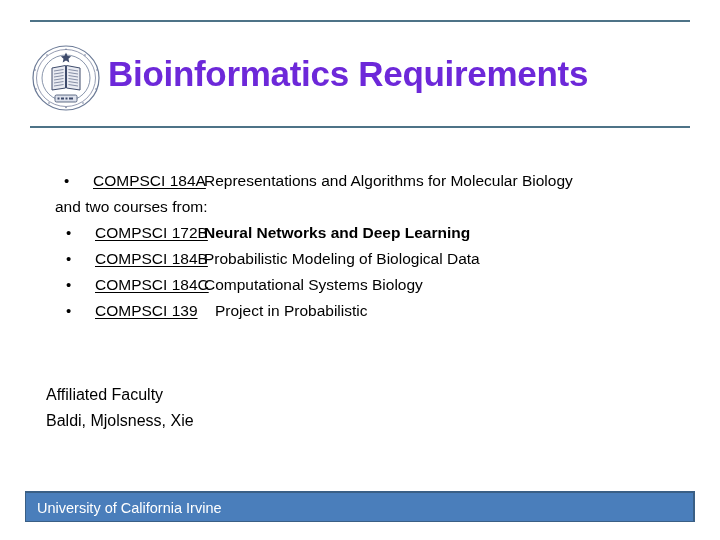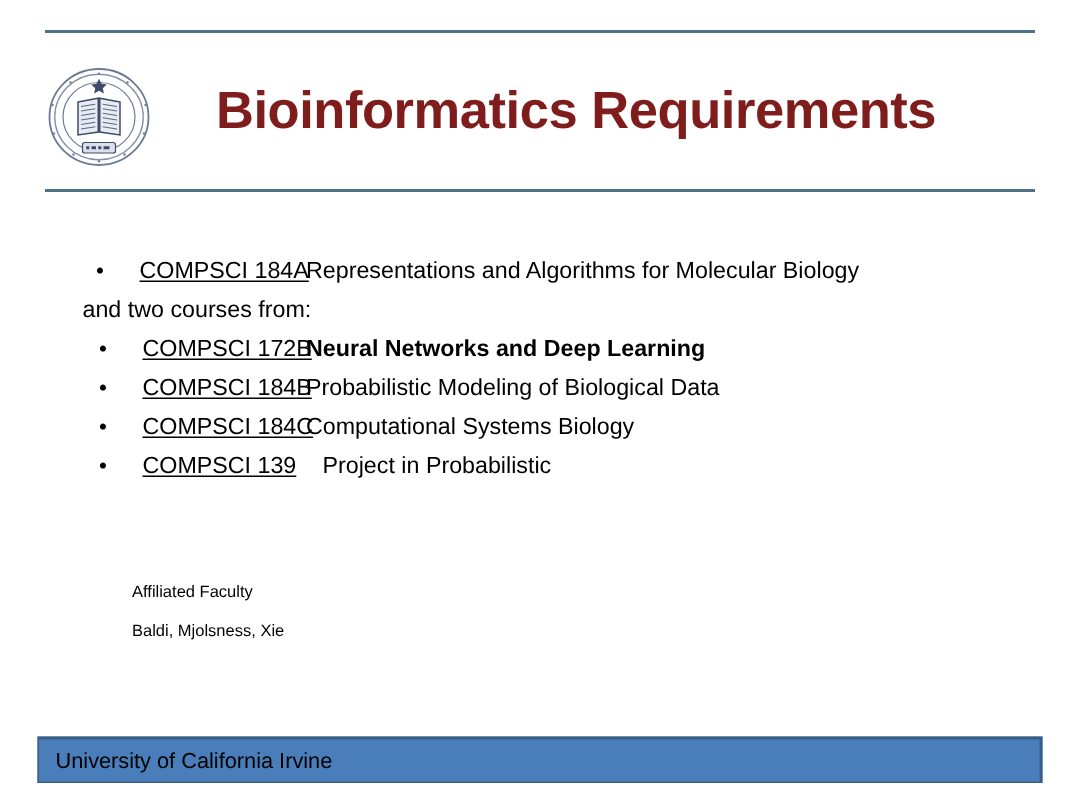--- a/index.html
+++ b/index.html
@@ -40,22 +40,22 @@
     width: 78px;
     height: 68px;
   }
   .seal svg { display: block; width: 78px; height: 68px; }
 
   .slide-title {
     position: absolute;
     left: 108px;
     top: 52px;
     width: 552px;
-    text-align: center;
-    color: #7f1d1d;
+    text-align: left;
+    color: #6d28d9;
     font-size: 35px;
     font-weight: bold;
     letter-spacing: -0.3px;
     line-height: 44px;
     white-space: nowrap;
   }
 
   
   .body-block {
     position: absolute;
@@ -103,44 +103,44 @@
   .faculty-block {
     position: absolute;
     left: 0;
     top: 382px;
     width: 720px;
   }
   .faculty-line {
     position: relative;
     height: 26px;
     line-height: 26px;
-    font-size: 11px;
+    font-size: 16px;
     color: #000000;
-    padding-left: 88px;
+    padding-left: 46px;
     white-space: nowrap;
   }
 
   
   .footer-bar {
     position: absolute;
     left: 25px;
     top: 491px;
     width: 670px;
     height: 31px;
     background: #4A7EBB;
     border-top: 2px solid #3A5F85;
     border-left: 1px solid #3A5F85;
     border-right: 2px solid #3A5F85;
     border-bottom: 1px solid #3A5F85;
     box-sizing: border-box;
   }
   .footer-left, .footer-right {
     position: absolute;
     top: 5px;
-    color: #000000;
+    color: #ffffff;
     font-size: 14.5px;
     line-height: 21px;
     white-space: nowrap;
   }
   .footer-left  { left: 11px; }
   .footer-right { left: 405px; }
 </style>
 </head>
 <body>
 

